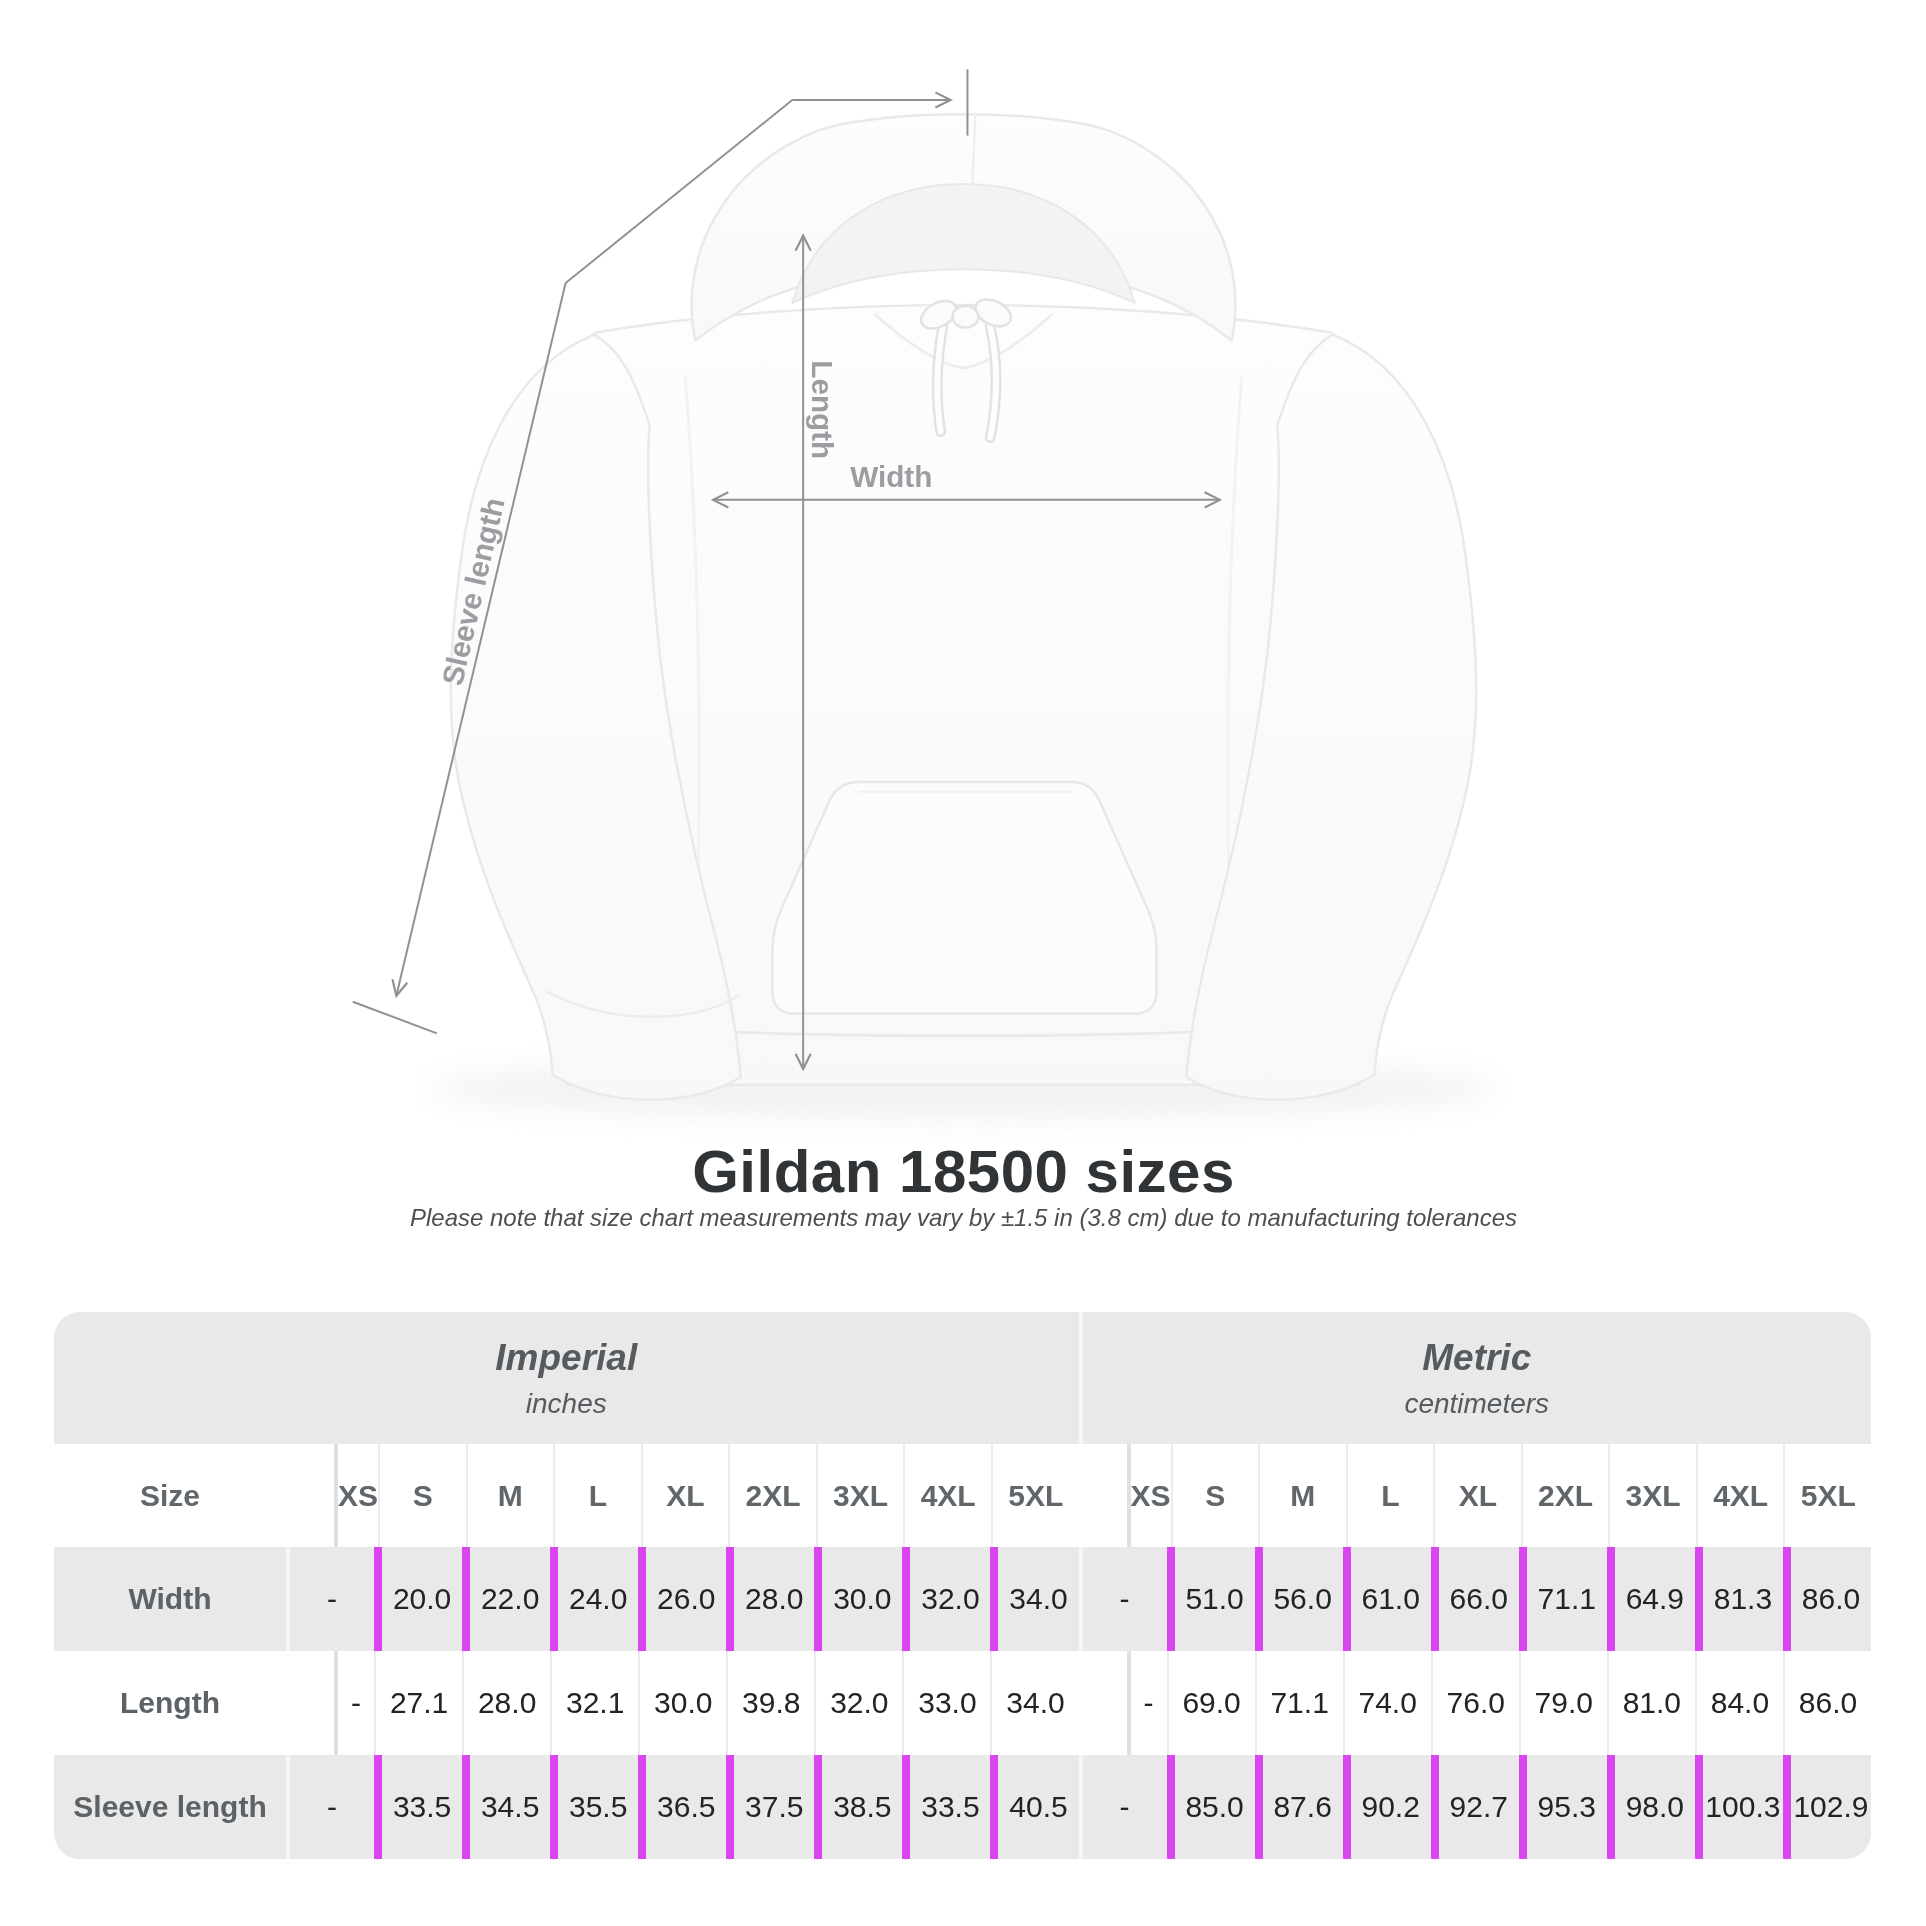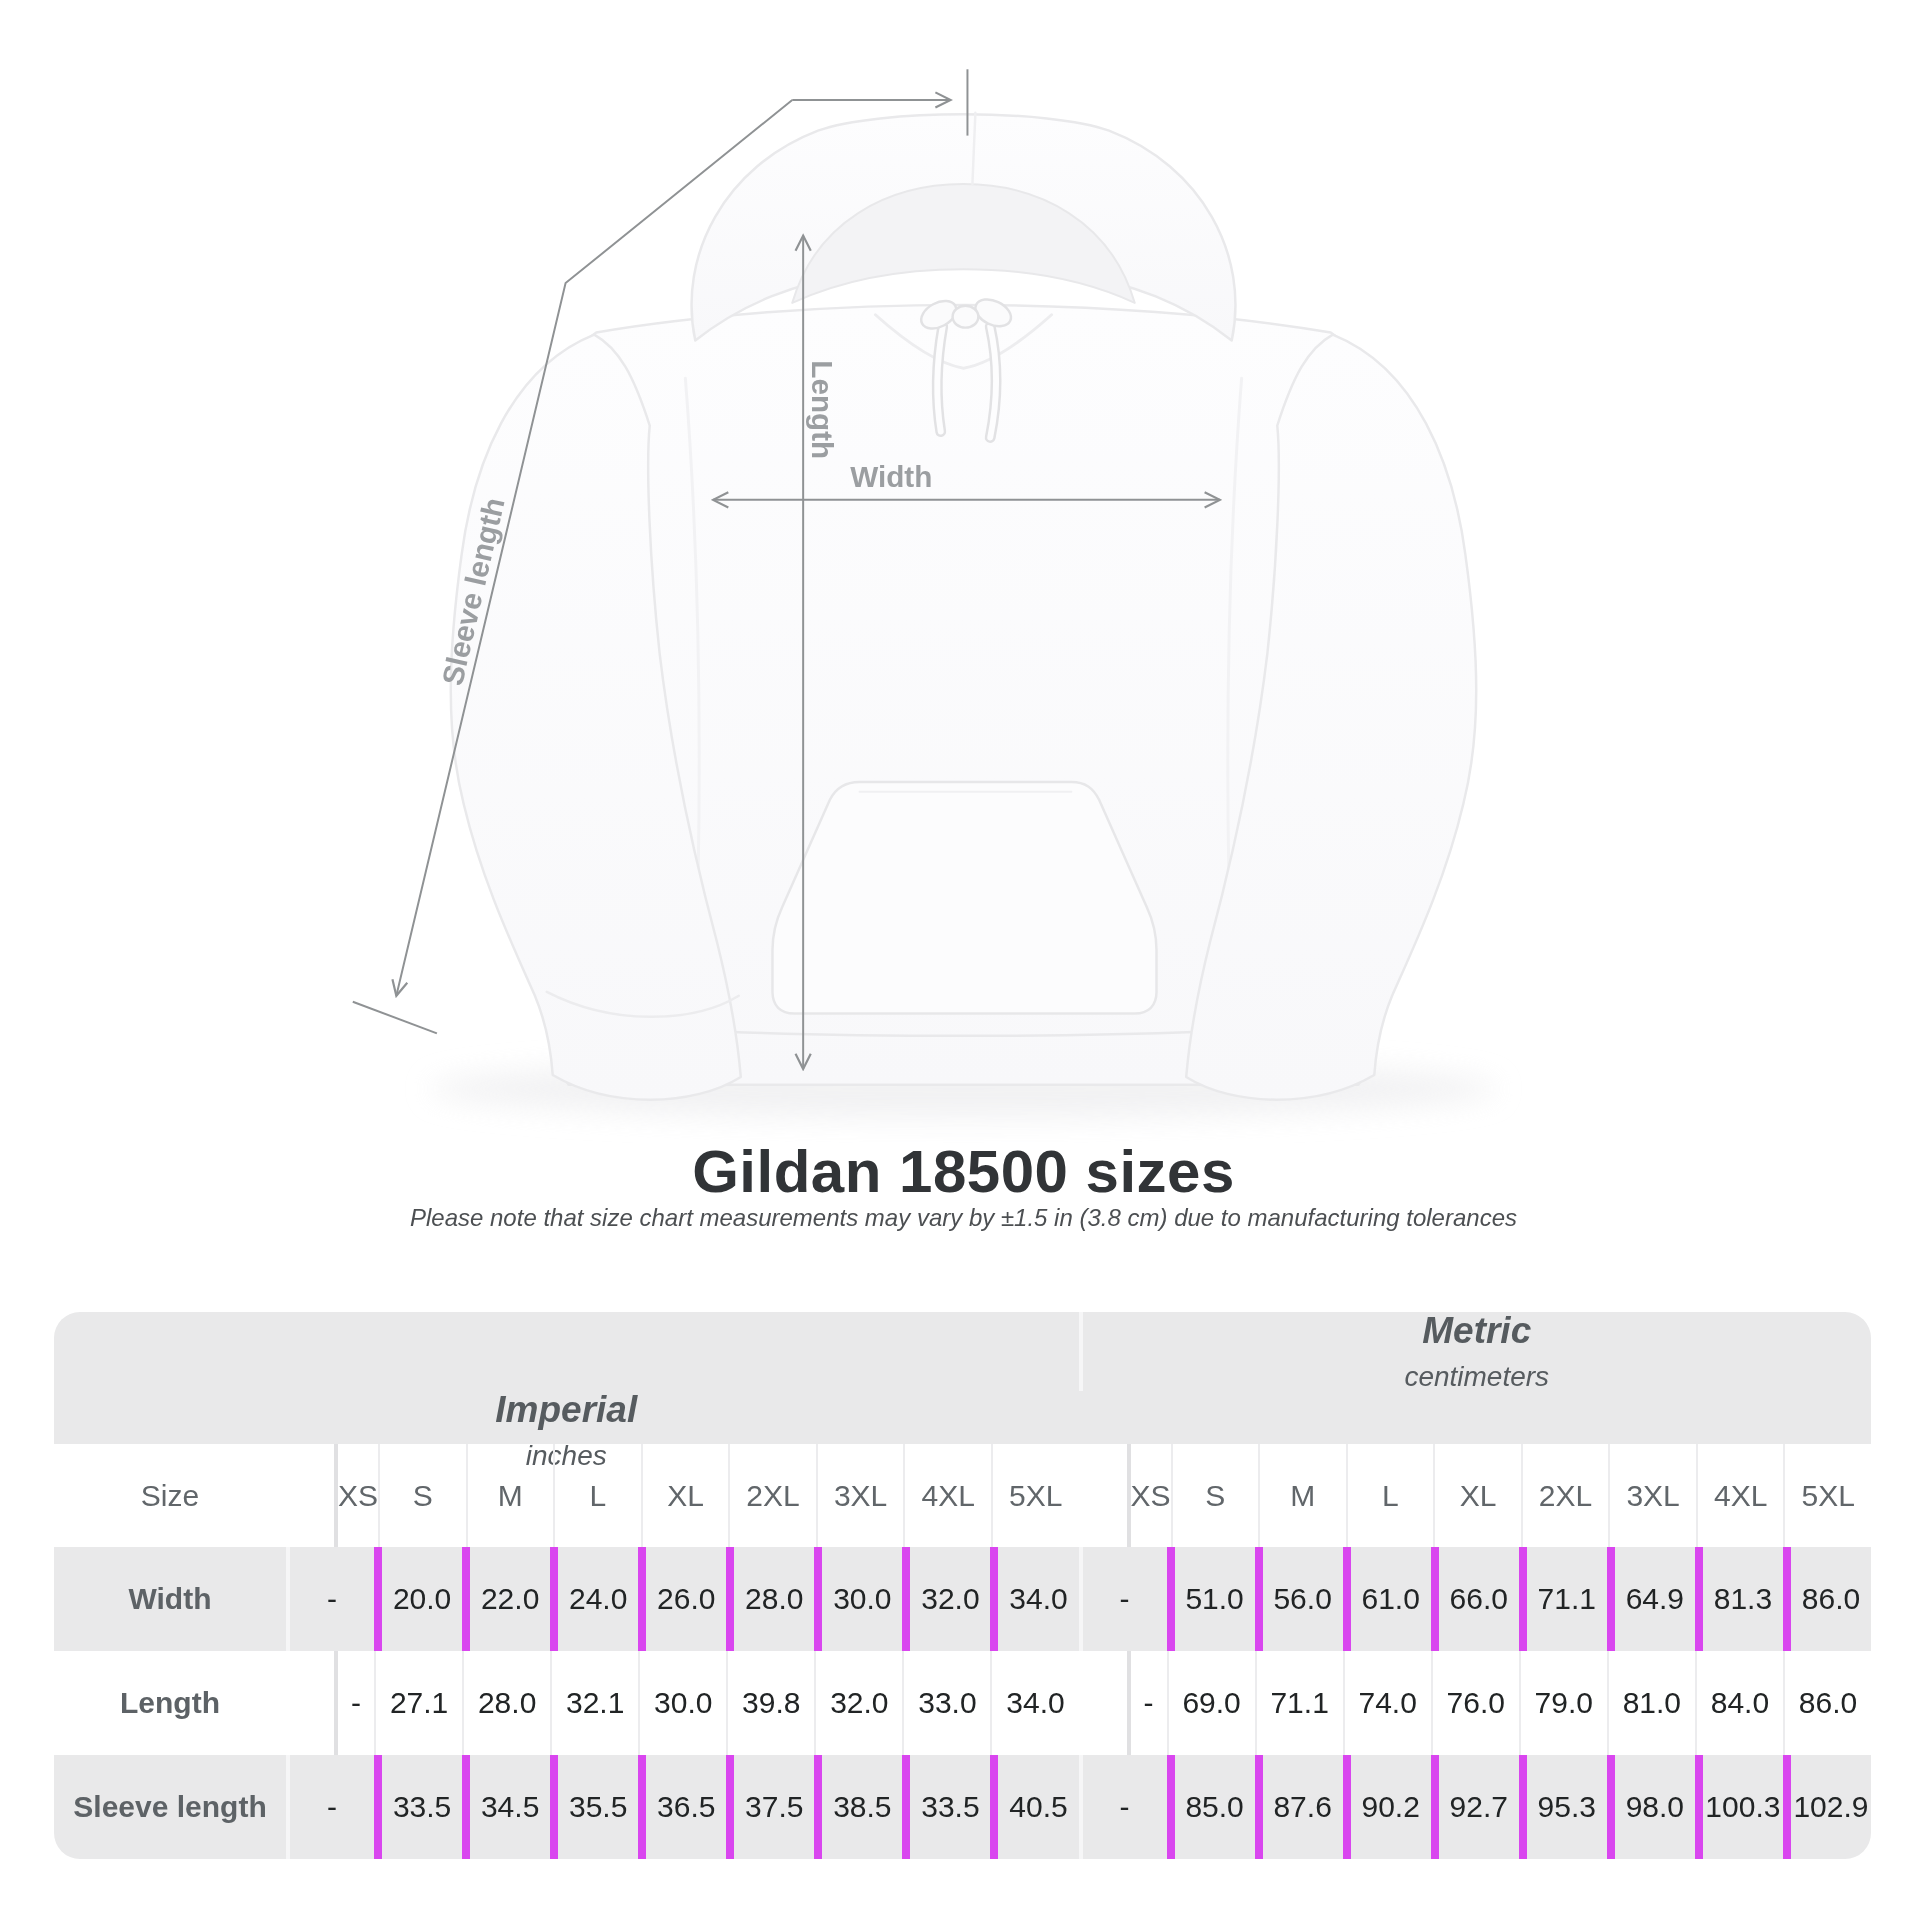--- a/index.html
+++ b/index.html
@@ -28,21 +28,21 @@
   .r-white{background:#ffffff;}
   .cell{
     display:flex;align-items:center;justify-content:center;
     box-sizing:border-box;font-size:30px;color:#61666a;
   }
   .span-left{grid-column:1/11;}
   .span-right{grid-column:11/20;}
   .section-cell{flex-direction:column;}
   .section-label{font-weight:700;font-style:italic;font-size:37px;color:#565b5f;line-height:1;}
   .section-sub{font-style:italic;font-size:28px;color:#565b5f;margin-top:14px;line-height:1;}
-  .size-h{font-weight:400;color:#61666a;}
+  .size-h{font-weight:700;color:#61666a;}
   .label-cell{font-weight:700;color:#5d6266;}
   .value-cell{color:#212425;font-weight:400;}
   .r-white .bl-thin{border-left:2px solid #ececee;}
   .r-white .bl-major{border-left:4px solid #e0e0e2;margin-left:48px;}
   .r-gray .bl-thin{border-left:8px solid #d946ef;}
   .r-gray .bl-major{border-left:4px solid #f6f6f7;}
 </style>
 </head>
 <body>
 
@@ -127,27 +127,27 @@
       <text x="900" y="492" text-anchor="middle">Width</text>
       <text transform="translate(466,694) rotate(-77)">Sleeve length</text>
     </g>
   </svg>
 
   <div class="page-title">Gildan 18500 sizes</div>
   <div class="tolerance-note">Please note that size chart measurements may vary by ±1.5 in (3.8 cm) due to manufacturing tolerances</div>
 
   <div class="size-table" id="table-root">
       <div class="trow r-section r-gray">
+        <div class="cell section-cell span-left">
+          <div class="section-label">Imperial</div>
+          <div class="section-sub">inches</div>
+        </div>
         <div class="cell section-cell span-right bl-major">
           <div class="section-label">Metric</div>
           <div class="section-sub">centimeters</div>
-        </div>
-        <div class="cell section-cell span-left">
-          <div class="section-label">Imperial</div>
-          <div class="section-sub">inches</div>
         </div>
       </div>
       <div class="trow r-sizes r-white">
         <div class="cell size-h">Size</div>
         <div class="cell size-h bl-major">XS</div>
         <div class="cell size-h bl-thin">S</div>
         <div class="cell size-h bl-thin">M</div>
         <div class="cell size-h bl-thin">L</div>
         <div class="cell size-h bl-thin">XL</div>
         <div class="cell size-h bl-thin">2XL</div>

